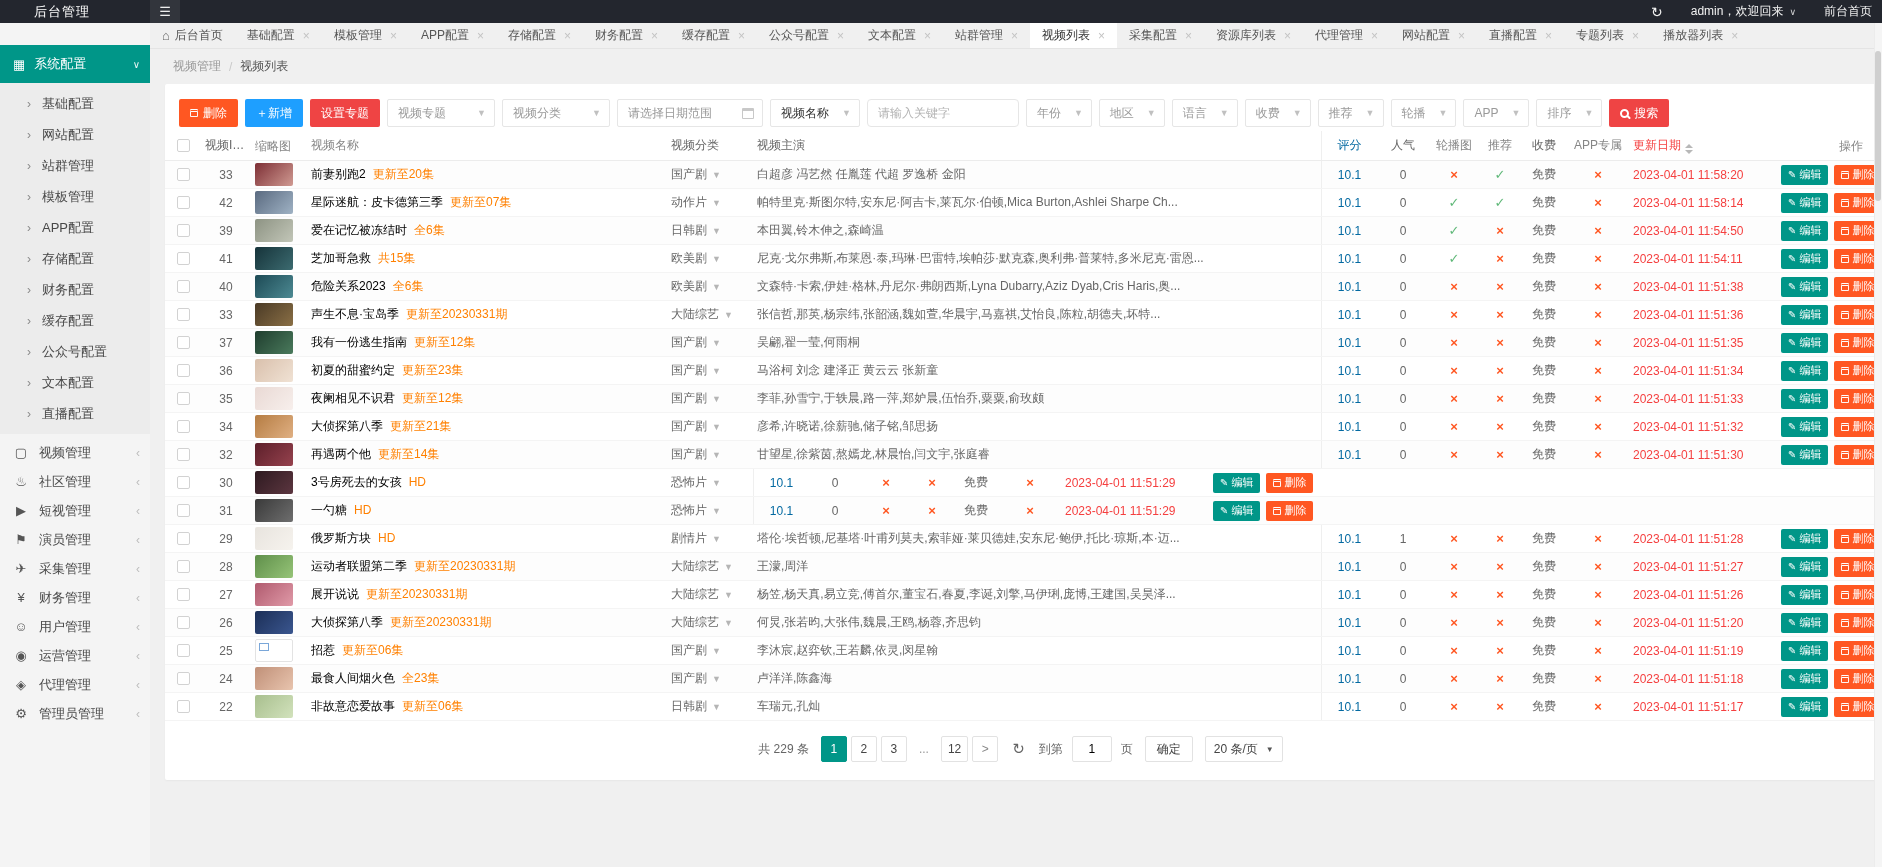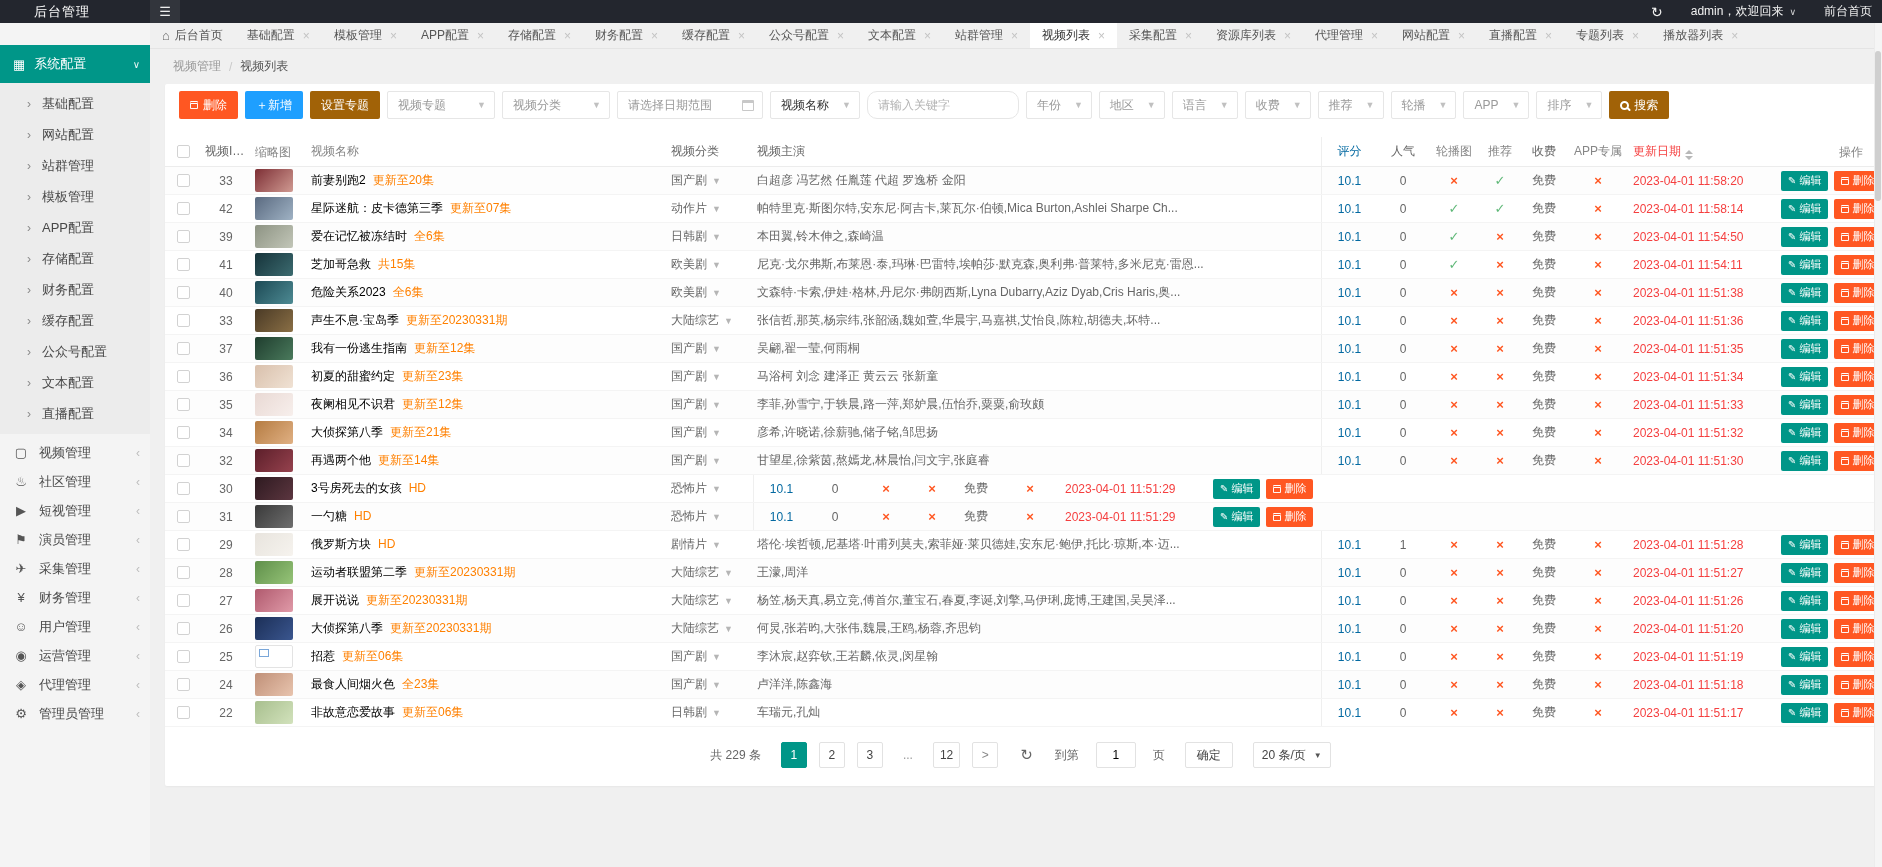--- a/index.html
+++ b/index.html
@@ -37,45 +37,45 @@
   .content{flex:1;display:flex;flex-direction:column;min-width:0}
   .tabbar{height:26px;background:#f0f0f0;display:flex;border-bottom:1px solid #e4e4e4;overflow:hidden}
   .tab{display:flex;align-items:center;padding:0 12px;font-size:12px;color:#555;cursor:pointer;white-space:nowrap}
   .tab.active{background:#fff;color:#333}
   .tab .home-ico{margin-right:5px;font-size:13px;color:#666}
   .tab .tab-close{margin-left:8px;color:#c3c3c3;font-size:12px}
   .tab:not(.home) .home-ico{display:none}
   .breadcrumb{height:35px;display:flex;align-items:center;padding-left:23px;gap:8px;color:#999}
   .breadcrumb .sep{color:#c9c9c9}
   .breadcrumb .cur{color:#555}
-  .card{background:#fff;margin:0 6px 0 15px;border-radius:2px;padding-top:7px;
+  .card{background:#fff;margin:0 6px 0 15px;border-radius:2px;padding-top:15px;
         box-shadow:0 1px 2px rgba(0,0,0,.04)}
   
   .toolbar{display:flex;align-items:center;gap:7px;padding:0 14px;height:28px}
   .btn{height:28px;border:none;border-radius:2px;color:#fff;font-size:12px;padding:0 11px;
         display:inline-flex;align-items:center;gap:5px;cursor:pointer;font-family:inherit;white-space:nowrap}
   .btn-danger{background:#ff5722}
   .btn-blue{background:#1e9fff}
-  .btn-teal{background:#a16207}
+  .btn-teal{background:#ef4444}
   .sel{height:28px;border:1px solid #e6e6e6;border-radius:2px;background:#fff;display:inline-flex;
         align-items:center;padding:0 8px 0 10px;color:#999;gap:13px;cursor:pointer;white-space:nowrap}
   .sel .caret{color:#c0c0c0;font-size:9px}
   .sel.dark{color:#333}
-  .inp{height:28px;border:1px solid #e6e6e6;border-radius:10px;padding:0 10px;font-size:12px;
+  .inp{height:28px;border:1px solid #e6e6e6;border-radius:4px;padding:0 10px;font-size:12px;
         color:#333;width:152px;font-family:inherit;outline:none}
   .inp::placeholder{color:#b3b3b3}
   .datebox{width:146px;justify-content:space-between}
   .cal-icon{width:12px;height:11px;border:1px solid #c8c8c8;border-top:3px solid #c8c8c8;border-radius:1px;display:inline-block}
   .search-icon{width:9px;height:9px;border:2px solid #fff;border-radius:50%;position:relative;display:inline-block}
   .search-icon::after{content:"";position:absolute;width:5px;height:2px;background:#fff;
         transform:rotate(45deg);right:-4px;bottom:-2px;border-radius:1px}
   .trash-icon{display:inline-block;width:8px;height:8px;border:1px solid rgba(255,255,255,.95);
         border-top:3px double #fff;border-radius:1px}
   
-  .tbl-clip{overflow:hidden;margin-top:18px}
+  .tbl-clip{overflow:hidden;margin-top:4px}
   .tr{display:flex;align-items:center;height:28px;border-bottom:1px solid #f4f4f4;width:1760px;background:#fff}
   .tr:nth-child(even){background:#fdfdfd}
   .thead{height:30px;color:#868686;border-bottom:1px solid #ececec;font-size:12px}
   .td{padding:0 4px;white-space:nowrap;overflow:hidden;text-overflow:ellipsis}
   .c-cb{width:36px;display:flex;justify-content:center;flex:none}
   .c-id{width:50px;text-align:center;color:#666;flex:none}
   .c-thumb{width:56px;flex:none;display:flex;align-items:center}
   .c-name{width:360px;flex:none}
   .c-cat{width:86px;flex:none;color:#666;cursor:pointer}
   .c-star{flex:1 1 auto;min-width:0;color:#666}
@@ -101,21 +101,21 @@
   .sort{display:inline-flex;flex-direction:column;gap:2px;margin-left:4px;vertical-align:1px}
   .sort i{width:0;height:0;border-left:4px solid transparent;border-right:4px solid transparent}
   .sort .up{border-bottom:4px solid #b8b8b8}
   .sort .down{border-top:4px solid #b8b8b8}
   .btn-sm{height:20px;border:none;border-radius:2px;color:#fff;font-size:11px;padding:0 7px;
         display:inline-flex;align-items:center;gap:3px;cursor:pointer;font-family:inherit;white-space:nowrap}
   .btn-edit{background:#009688}
   .btn-del{background:#ff5722}
   .pencil{font-size:10px}
   
-  .pager{display:flex;align-items:center;justify-content:center;gap:12px;padding:15px 0 18px;color:#666}
+  .pager{display:flex;align-items:center;justify-content:center;gap:4px;padding:15px 0 18px;color:#666}
   .pg-total{margin-right:8px}
   .pg{min-width:26px;height:26px;border:1px solid #e2e2e2;border-radius:2px;background:#fff;
         display:inline-flex;align-items:center;justify-content:center;padding:0 6px;color:#444;cursor:pointer}
   .pg.active{background:#009688;border-color:#009688;color:#fff}
   .pg.ellipsis{border:none;color:#999}
   .pg.nav{color:#888}
   .pg-refresh{font-size:15px;color:#666;margin:0 10px;cursor:pointer}
   .pg-input{width:40px;height:26px;border:1px solid #e2e2e2;border-radius:2px;text-align:center;
         font-family:inherit;font-size:12px;margin:0 5px;outline:none}
   .pg-confirm{height:26px;border:1px solid #e2e2e2;border-radius:2px;background:#fff;padding:0 11px;

